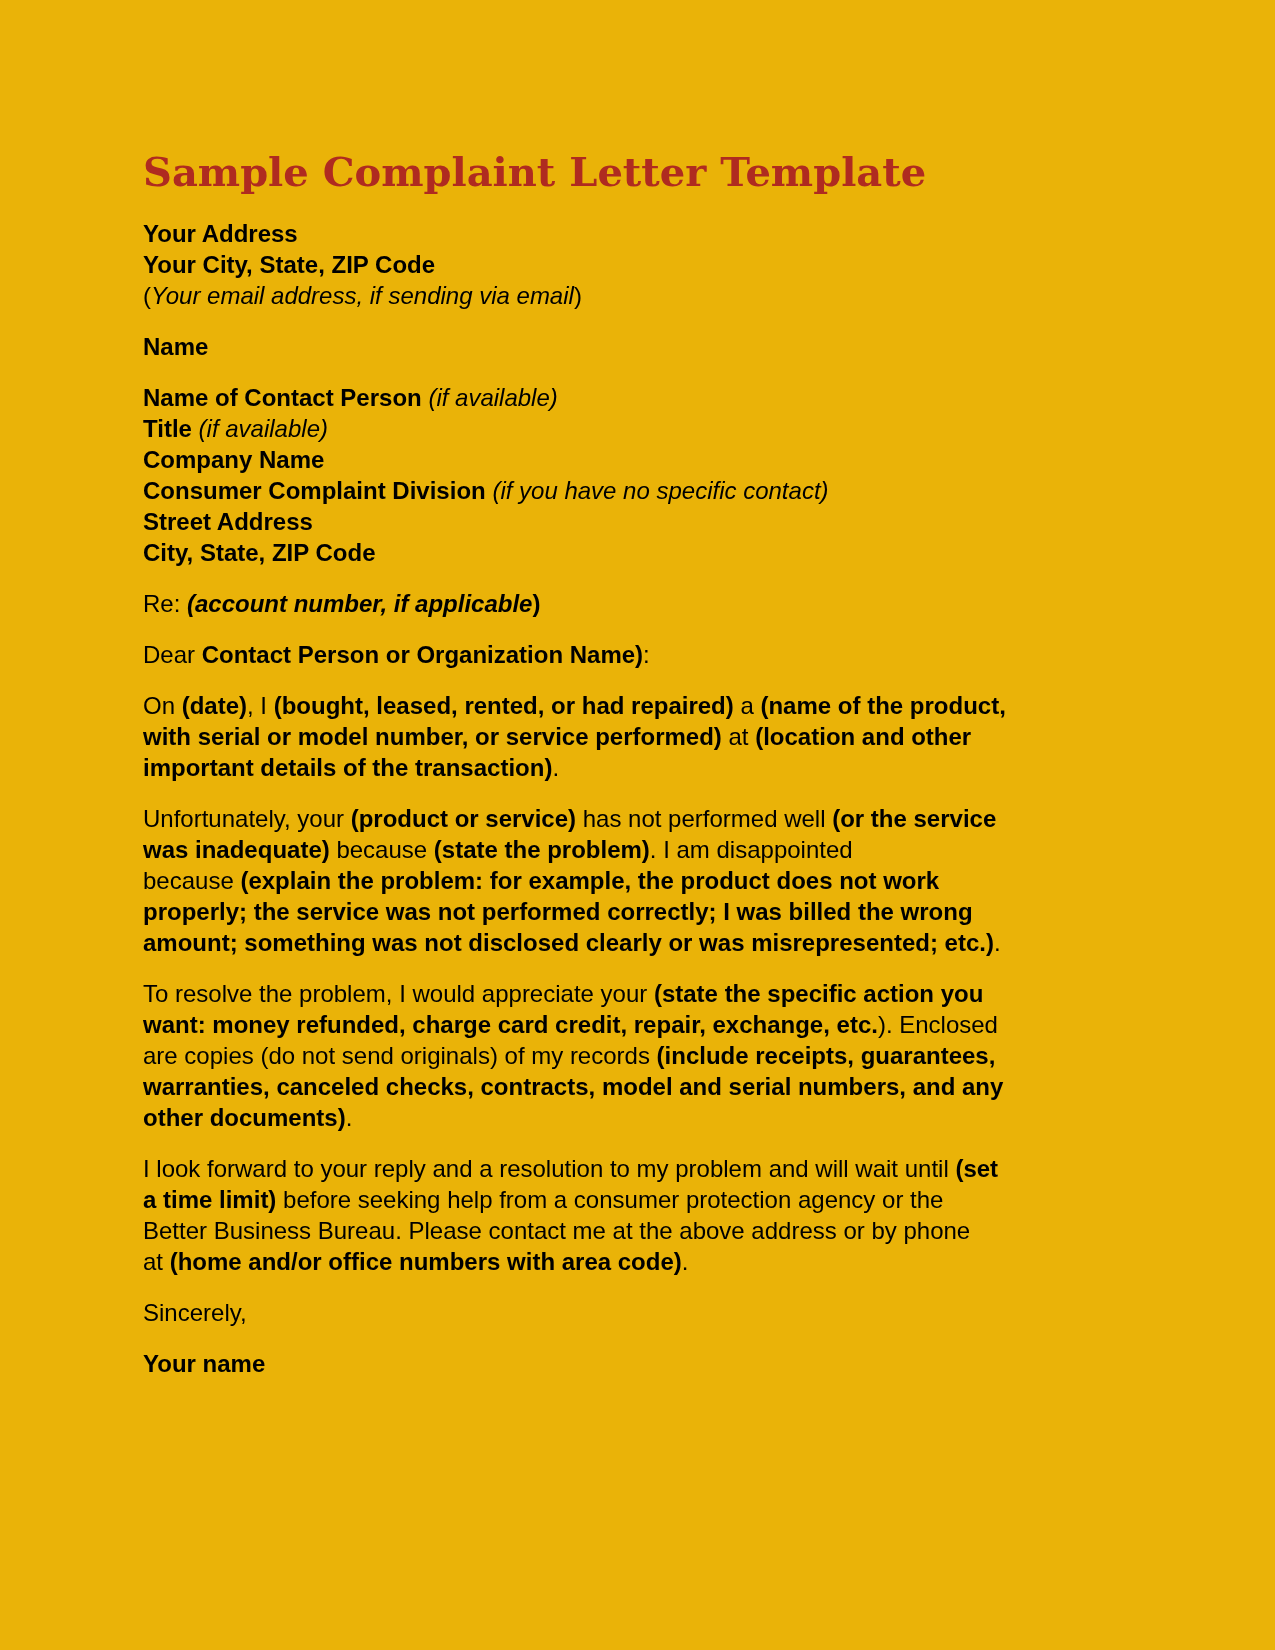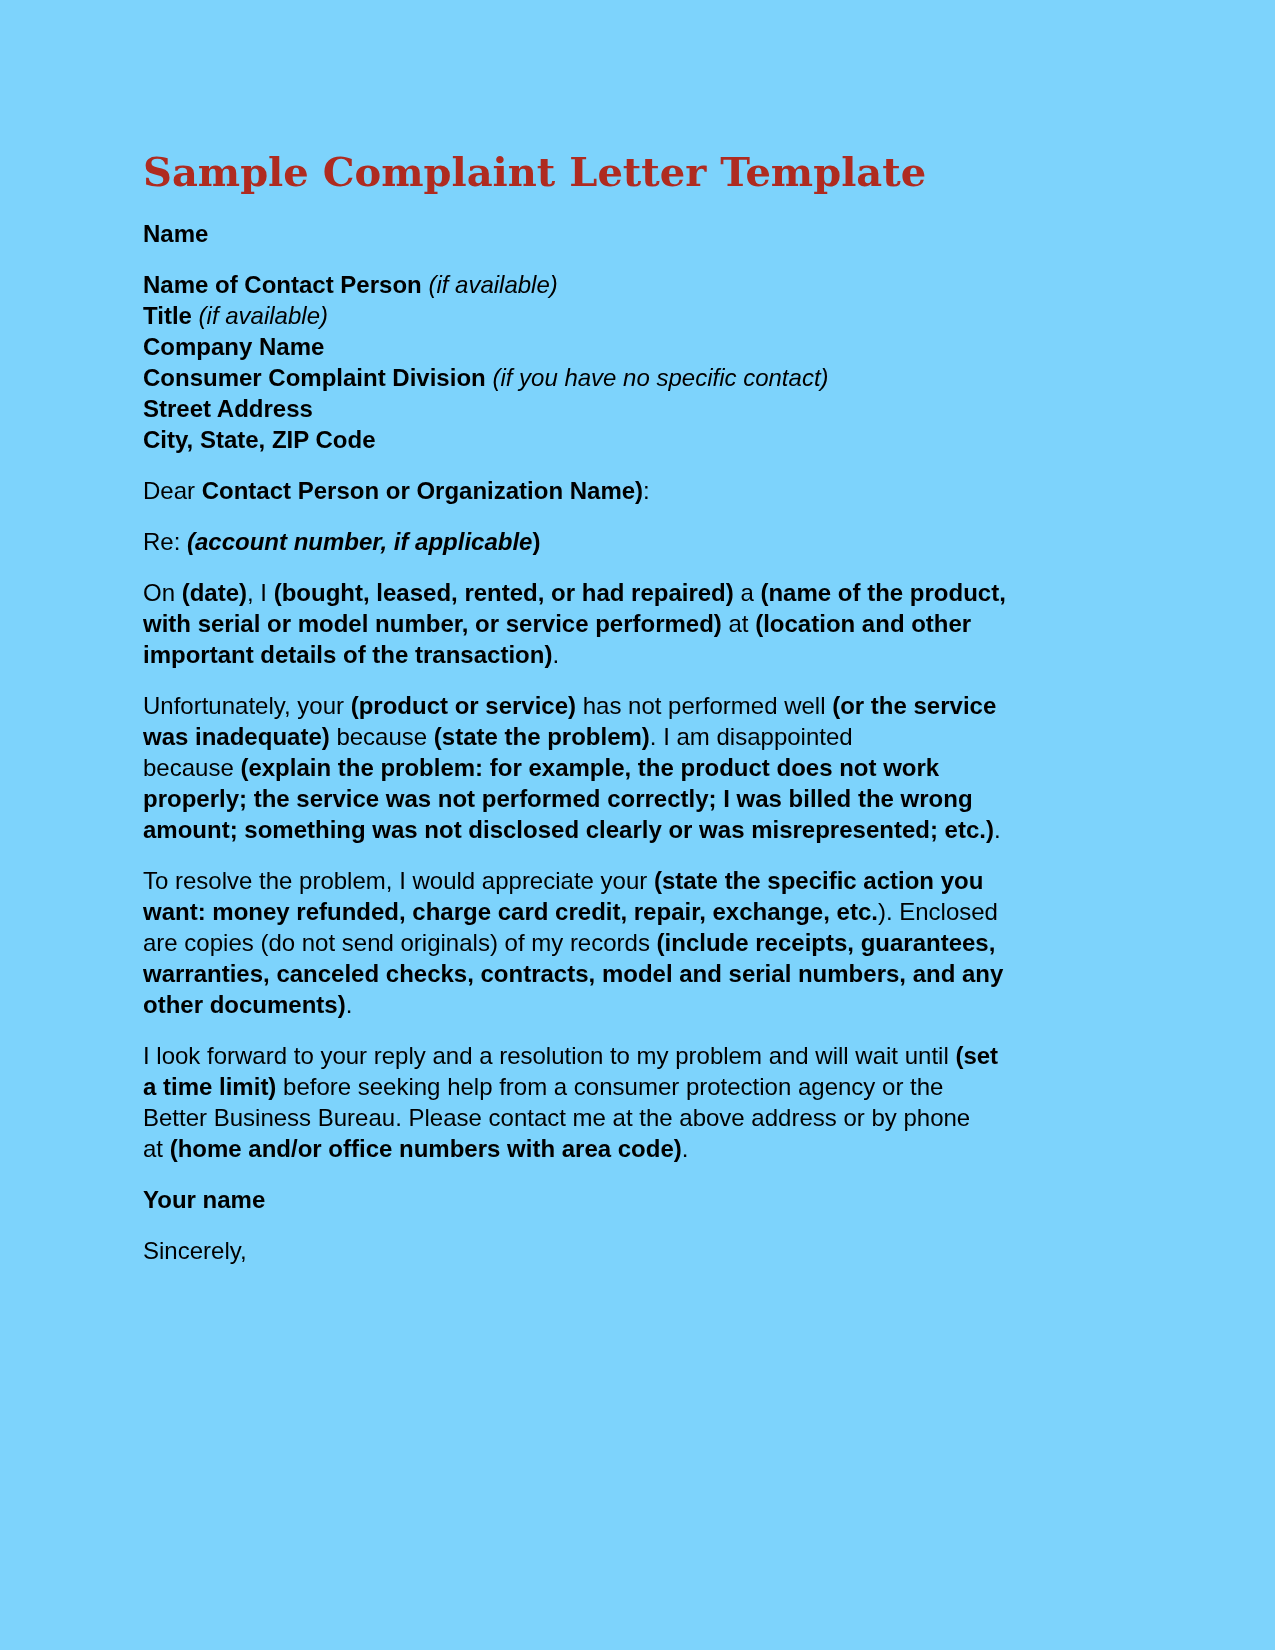--- a/index.html
+++ b/index.html
@@ -8,21 +8,21 @@
     height: 1650px;
     background: #ffffff;
     font-family: "Liberation Sans", "DejaVu Sans", sans-serif;
     color: #000000;
     overflow: hidden;
   }
   .page {
     width: 1275px;
     height: 1650px;
     padding: 148px 130px 0 143px;
-    background: #7dd3fc;
+    background: #eab308;
   }
   h1.doc-title {
     font-family: "DejaVu Serif", "Liberation Serif", serif;
     font-weight: 700;
     font-size: 40px;
     line-height: 48px;
     margin: 0 0 22px 0;
     letter-spacing: 0px;
   }
   .letter-body {
@@ -36,24 +36,25 @@
   .seg-b { font-weight: 700; }
   .seg-i { font-style: italic; }
 </style>
 </head>
 <body>
 
 <div class="page">
   <h1 class="doc-title" style="color: rgb(175, 43, 32);">Sample Complaint Letter Template</h1>
 
   <div class="letter-body" style="color: rgb(0, 0, 0);">
+      <p class="block"><span class="seg-b">Your Address</span><br><span class="seg-b">Your City, State, ZIP Code</span><br><span>(</span><span class="seg-i">Your email address, if sending via email</span><span>)</span></p>
       <p class="block"><span class="seg-b">Name</span></p>
       <p class="block"><span class="seg-b">Name of Contact Person</span><span> </span><span class="seg-i">(</span><span class="seg-i">if available</span><span class="seg-i">)</span><br><span class="seg-b">Title</span><span> </span><span class="seg-i">(</span><span class="seg-i">if available</span><span class="seg-i">)</span><br><span class="seg-b">Company Name</span><br><span class="seg-b">Consumer Complaint Division</span><span> </span><span class="seg-i">(</span><span class="seg-i">if you have no specific contact</span><span class="seg-i">)</span><br><span class="seg-b">Street Address</span><br><span class="seg-b">City, State, ZIP Code</span></p>
+      <p class="block"><span>Re: </span><span class="seg-b seg-i">(account number, if applicable</span><span class="seg-b">)</span></p>
       <p class="block"><span>Dear </span><span class="seg-b">Contact Person or Organization Name)</span><span>:</span></p>
-      <p class="block"><span>Re: </span><span class="seg-b seg-i">(account number, if applicable</span><span class="seg-b">)</span></p>
       <p class="block"><span>On </span><span class="seg-b">(date)</span><span>, I </span><span class="seg-b">(bought, leased, rented, or had repaired)</span><span> a </span><span class="seg-b">(name of the product,</span><br><span class="seg-b">with serial or model number, or service performed)</span><span> at </span><span class="seg-b">(location and other</span><br><span class="seg-b">important details of the transaction)</span><span>.</span></p>
       <p class="block"><span>Unfortunately, your </span><span class="seg-b">(product or service)</span><span> has not performed well </span><span class="seg-b">(or the service</span><br><span class="seg-b">was inadequate)</span><span> because </span><span class="seg-b">(state the problem)</span><span>. I am disappointed</span><br><span>because </span><span class="seg-b">(explain the problem: for example, the product does not work</span><br><span class="seg-b">properly; the service was not performed correctly; I was billed the wrong</span><br><span class="seg-b">amount; something was not disclosed clearly or was misrepresented; etc.)</span><span>.</span></p>
       <p class="block"><span>To resolve the problem, I would appreciate your </span><span class="seg-b">(state the specific action you</span><br><span class="seg-b">want: money refunded, charge card credit, repair, exchange, etc.</span><span>). Enclosed</span><br><span>are copies (do not send originals) of my records </span><span class="seg-b">(include receipts, guarantees,</span><br><span class="seg-b">warranties, canceled checks, contracts, model and serial numbers, and any</span><br><span class="seg-b">other documents)</span><span>.</span></p>
       <p class="block"><span>I look forward to your reply and a resolution to my problem and will wait until </span><span class="seg-b">(set</span><br><span class="seg-b">a time limit)</span><span> before seeking help from a consumer protection agency or the</span><br><span>Better Business Bureau. Please contact me at the above address or by phone</span><br><span>at </span><span class="seg-b">(home and/or office numbers with area code)</span><span>.</span></p>
+      <p class="block"><span>Sincerely,</span></p>
       <p class="block"><span class="seg-b">Your name</span></p>
-      <p class="block"><span>Sincerely,</span></p>
     </div>
 </div>
 
 </body></html>

